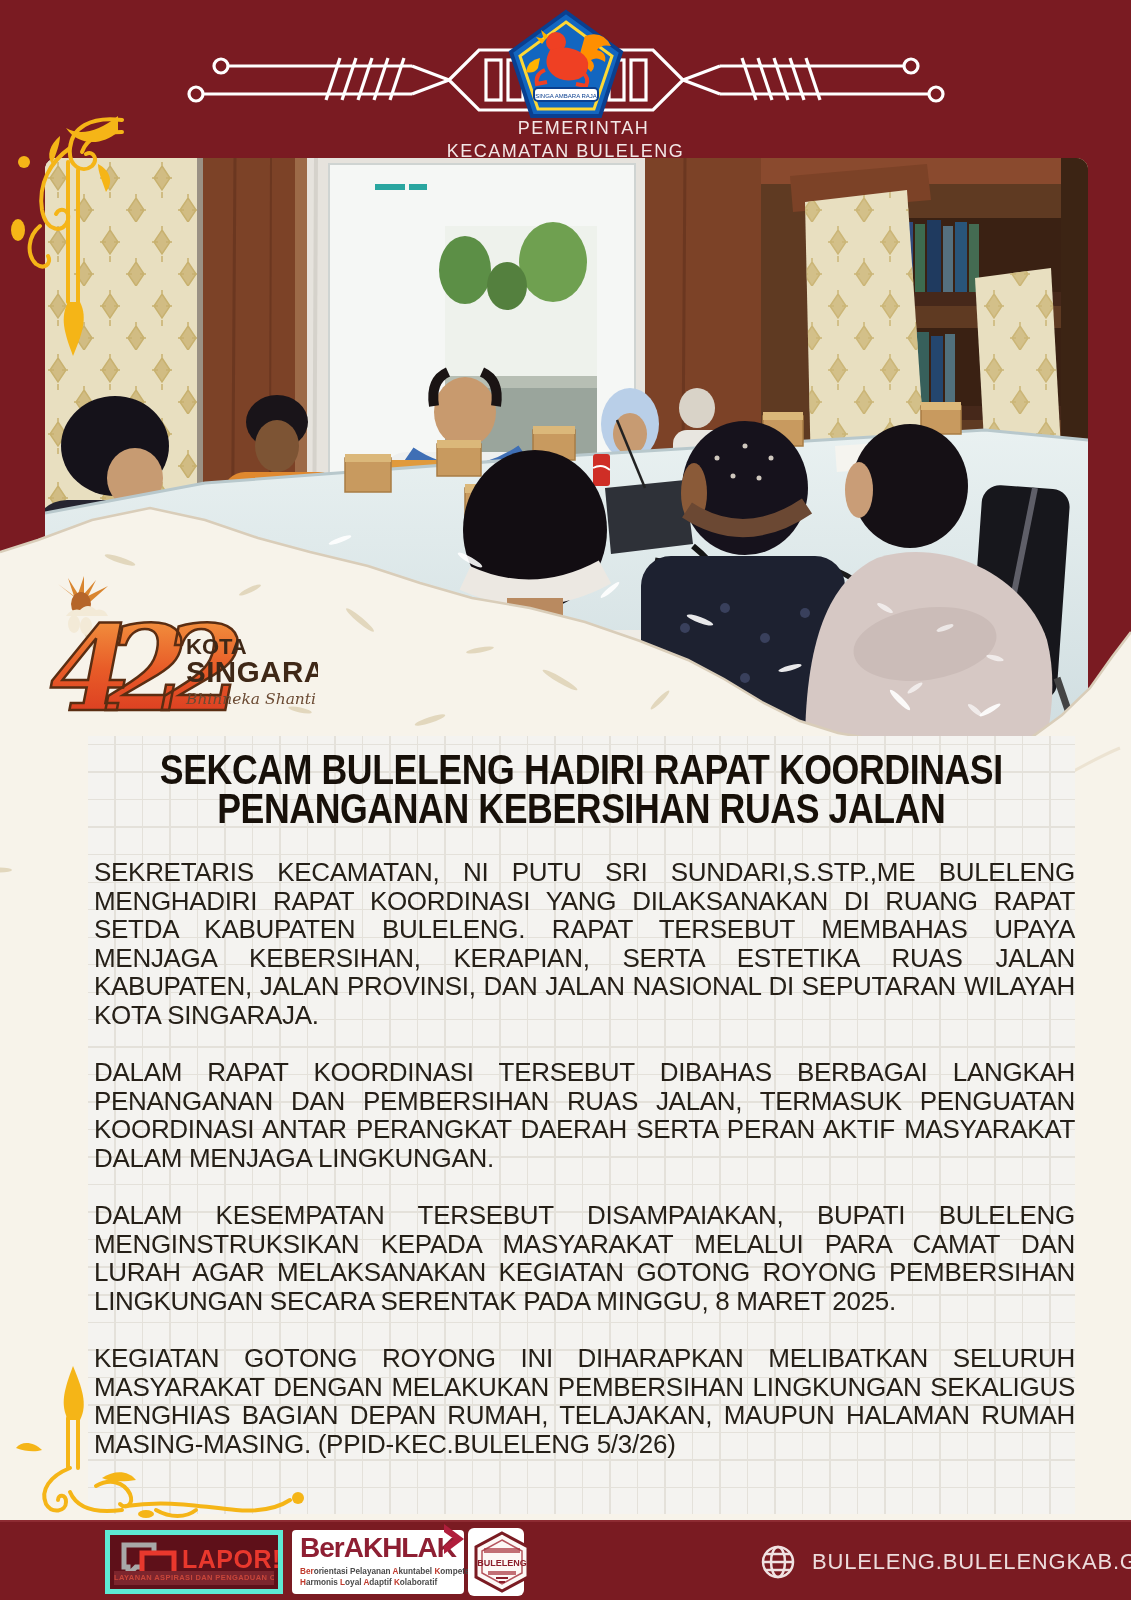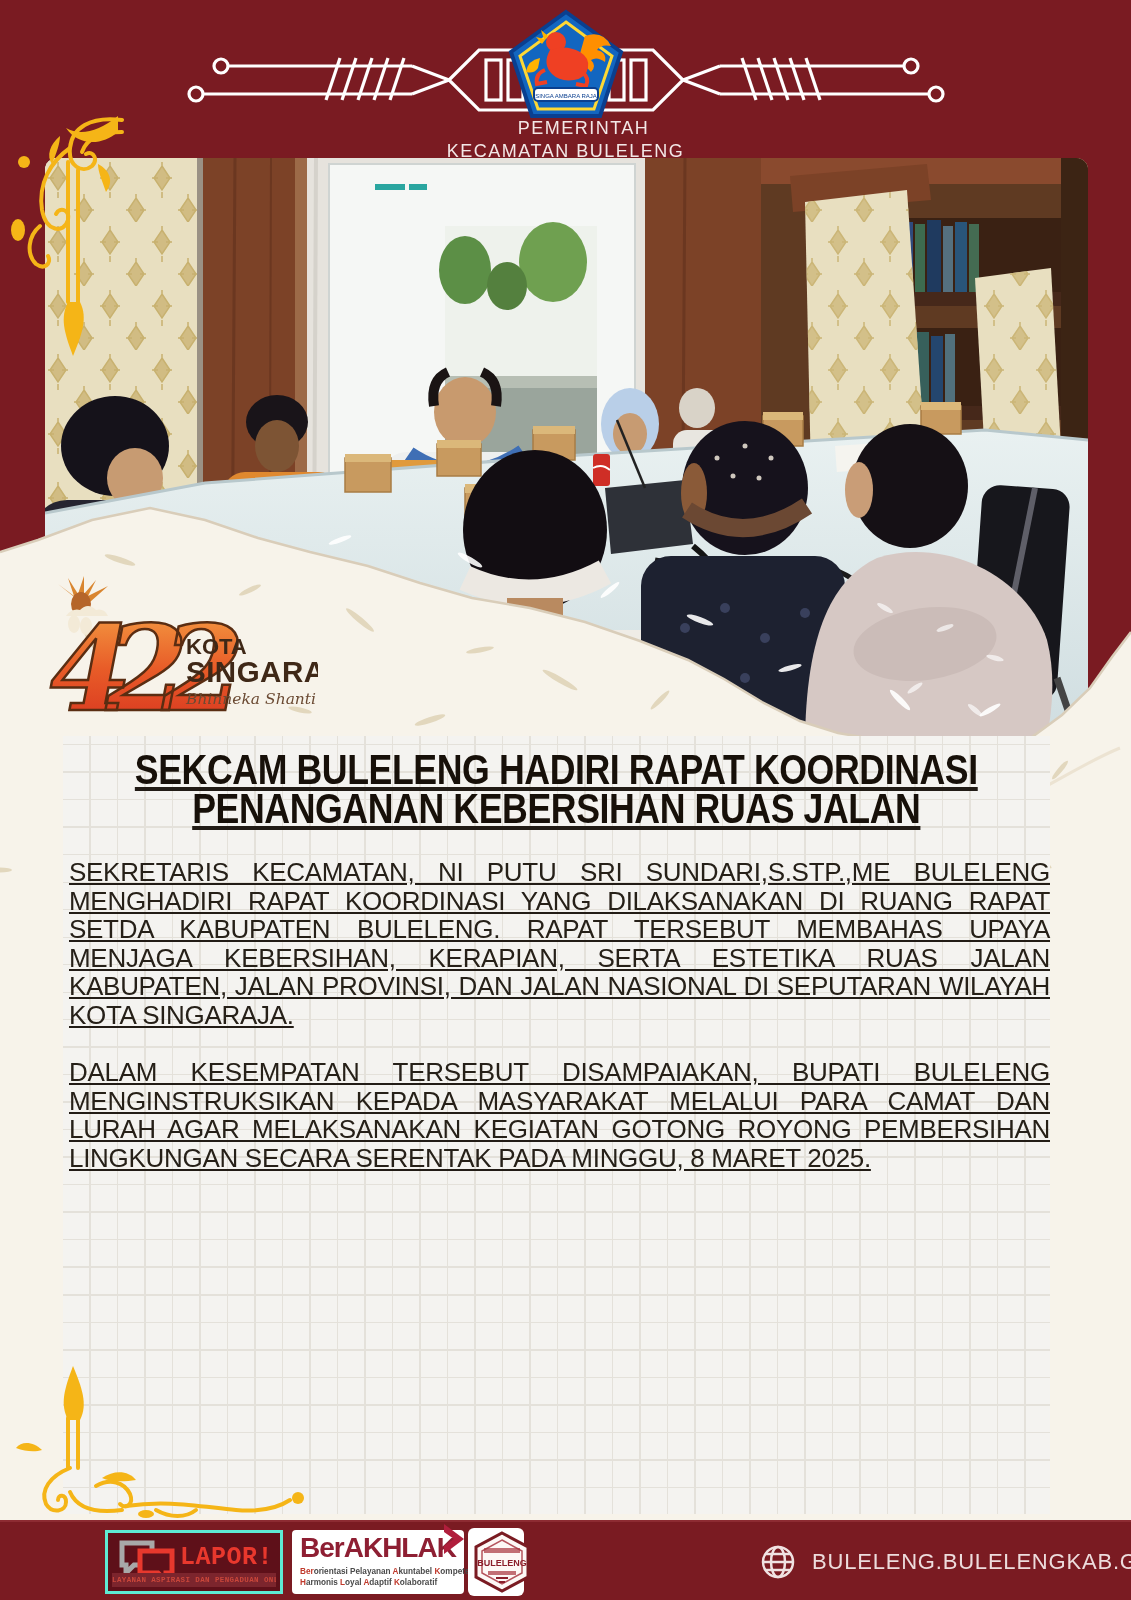--- a/index.html
+++ b/index.html
@@ -22,27 +22,26 @@
   }
 
   
   .paper-svg{position:absolute;left:0;top:0;width:1131px;height:1600px;pointer-events:none;}
 
   
   .anniv{position:absolute;left:48px;top:572px;width:270px;height:172px;}
 
   
   .card{
-    position:absolute;left:63px;top:736px;width:987px;height:778px;
+    position:absolute;left:88px;top:736px;width:987px;height:778px;
     background:
       repeating-linear-gradient(0deg, rgba(0,0,0,0) 0 26px, #e4e1da 26px 27.5px),
       repeating-linear-gradient(90deg, rgba(0,0,0,0) 0 26px, #e4e1da 26px 27.5px),
       #f4f3f0;
     color:#221c16;
-    text-decoration:underline;
   }
   .headline{
     margin:14px 0 30px 0;
     font-weight:bold;font-size:42px;line-height:39px;color:#171009;
     letter-spacing:-0.5px;
     transform:scaleX(0.85);transform-origin:0 50%;width:117.6%;
     text-align:center;
   }
   .para{
     font-size:26px;line-height:28.5px;letter-spacing:-0.3px;color:#262018;
@@ -50,21 +49,21 @@
     margin:0 0 29px 6px;
   }
 
   
   .footer{
     position:absolute;left:0;top:1520px;width:1131px;height:80px;
     background:#7a1b22;border-top:2px solid #8d2b32;
   }
   .lapor{
     position:absolute;left:105px;top:8px;width:178px;height:64px;
-    background:#5e1019;border:3px solid #5eead4;box-sizing:border-box;font-family:Liberation Mono, monospace;
+    background:#5e1019;border:5px solid #5eead4;box-sizing:border-box;
   }
   .lapor-title{
     position:absolute;left:72px;top:10px;color:#e8382d;font-weight:bold;
     font-size:25px;letter-spacing:0.5px;
   }
   .lapor-strip{
     position:absolute;left:4px;right:4px;bottom:4px;height:14px;background:#7c252d;
     color:#c9463a;font-size:7.5px;font-weight:bold;letter-spacing:0.4px;
     text-align:center;line-height:14px;white-space:nowrap;overflow:hidden;
   }
@@ -445,21 +444,23 @@
   <text id="anniv-city-slot" x="138" y="110" font-family="Liberation Sans, sans-serif" font-weight="bold" font-size="29.5" letter-spacing="0.5" fill="#3f2817">SINGARAJA</text>
   <text id="anniv-tagline-slot" x="138" y="132" font-family="DejaVu Serif, serif" font-style="italic" font-size="15.5" fill="#6b4a33">Bhinneka Shanti Jagadhita</text>
 </svg>
 
 <div class="card">
   <div class="headline">
     <span>SEKCAM BULELENG HADIRI RAPAT KOORDINASI</span><br>
     <span>PENANGANAN KEBERSIHAN RUAS JALAN</span>
   </div>
   <p class="para">SEKRETARIS KECAMATAN, NI PUTU SRI SUNDARI,S.STP.,ME BULELENG MENGHADIRI RAPAT KOORDINASI YANG DILAKSANAKAN DI RUANG RAPAT SETDA KABUPATEN BULELENG. RAPAT TERSEBUT MEMBAHAS UPAYA MENJAGA KEBERSIHAN, KERAPIAN, SERTA ESTETIKA RUAS JALAN KABUPATEN, JALAN PROVINSI, DAN JALAN NASIONAL DI SEPUTARAN WILAYAH KOTA SINGARAJA.</p>
+  <p class="para">DALAM RAPAT KOORDINASI TERSEBUT DIBAHAS BERBAGAI LANGKAH PENANGANAN DAN PEMBERSIHAN RUAS JALAN, TERMASUK PENGUATAN KOORDINASI ANTAR PERANGKAT DAERAH SERTA PERAN AKTIF MASYARAKAT DALAM MENJAGA LINGKUNGAN.</p>
   <p class="para">DALAM KESEMPATAN TERSEBUT DISAMPAIAKAN,  BUPATI BULELENG MENGINSTRUKSIKAN KEPADA MASYARAKAT MELALUI PARA CAMAT DAN LURAH AGAR MELAKSANAKAN KEGIATAN GOTONG ROYONG PEMBERSIHAN LINGKUNGAN SECARA SERENTAK PADA MINGGU, 8 MARET 2025.</p>
+  <p class="para">KEGIATAN GOTONG ROYONG INI DIHARAPKAN MELIBATKAN SELURUH MASYARAKAT DENGAN MELAKUKAN PEMBERSIHAN LINGKUNGAN SEKALIGUS MENGHIAS BAGIAN DEPAN RUMAH, TELAJAKAN, MAUPUN HALAMAN RUMAH MASING-MASING. (PPID-KEC.BULELENG 5/3/26)</p>
 </div>
 
 <svg class="abs" style="left:6px;top:1358px;" width="300" height="162" viewBox="0 0 300 162">
   <g stroke="#f5b517" stroke-width="4" fill="none" stroke-linecap="round">
     <path d="M62,60 L62,110 M72,60 L72,110"></path>
     <path d="M64,110 C44,118 34,132 40,146 C46,156 60,154 60,144 C60,136 52,136 52,142"></path>
     <path d="M116,152 C86,156 70,148 64,134"></path>
     <path d="M90,128 C104,120 118,124 124,136 C128,146 120,152 114,146"></path>
     <path d="M120,148 C160,142 190,148 230,152 C254,154 272,150 284,142"></path>
     <path d="M150,152 C164,160 180,160 190,152"></path>

